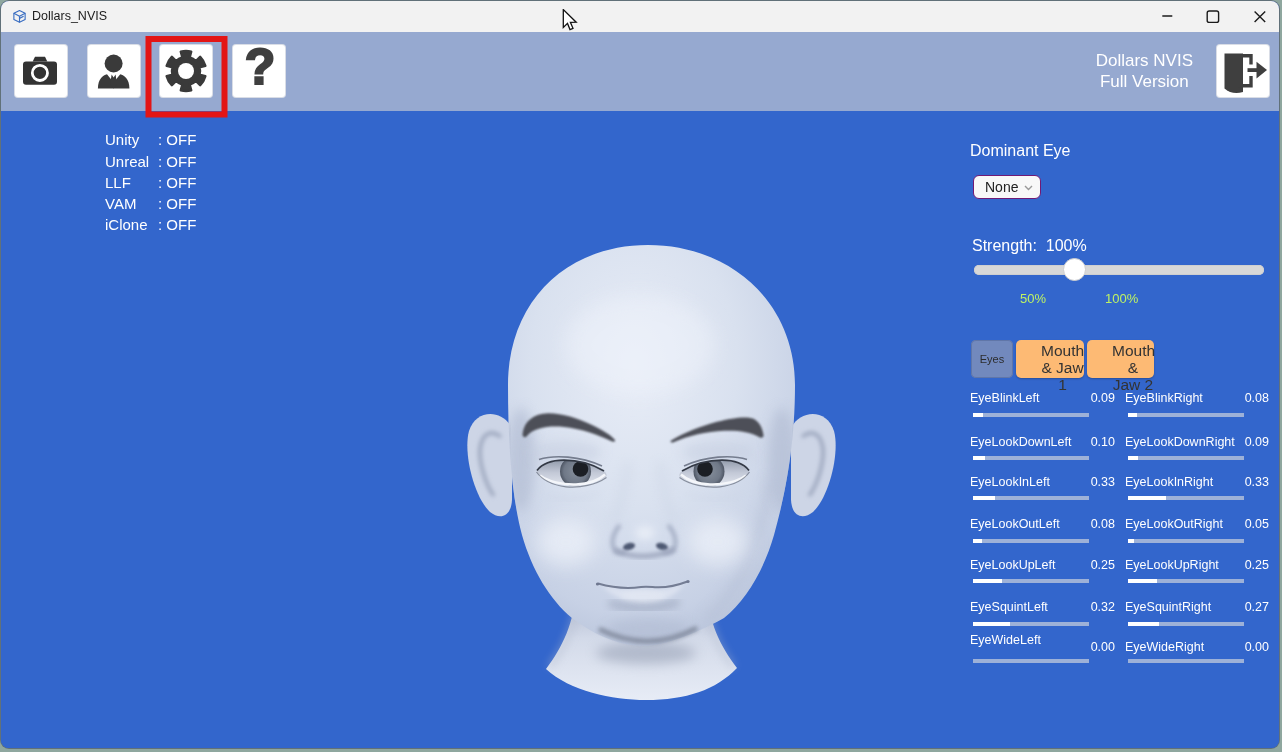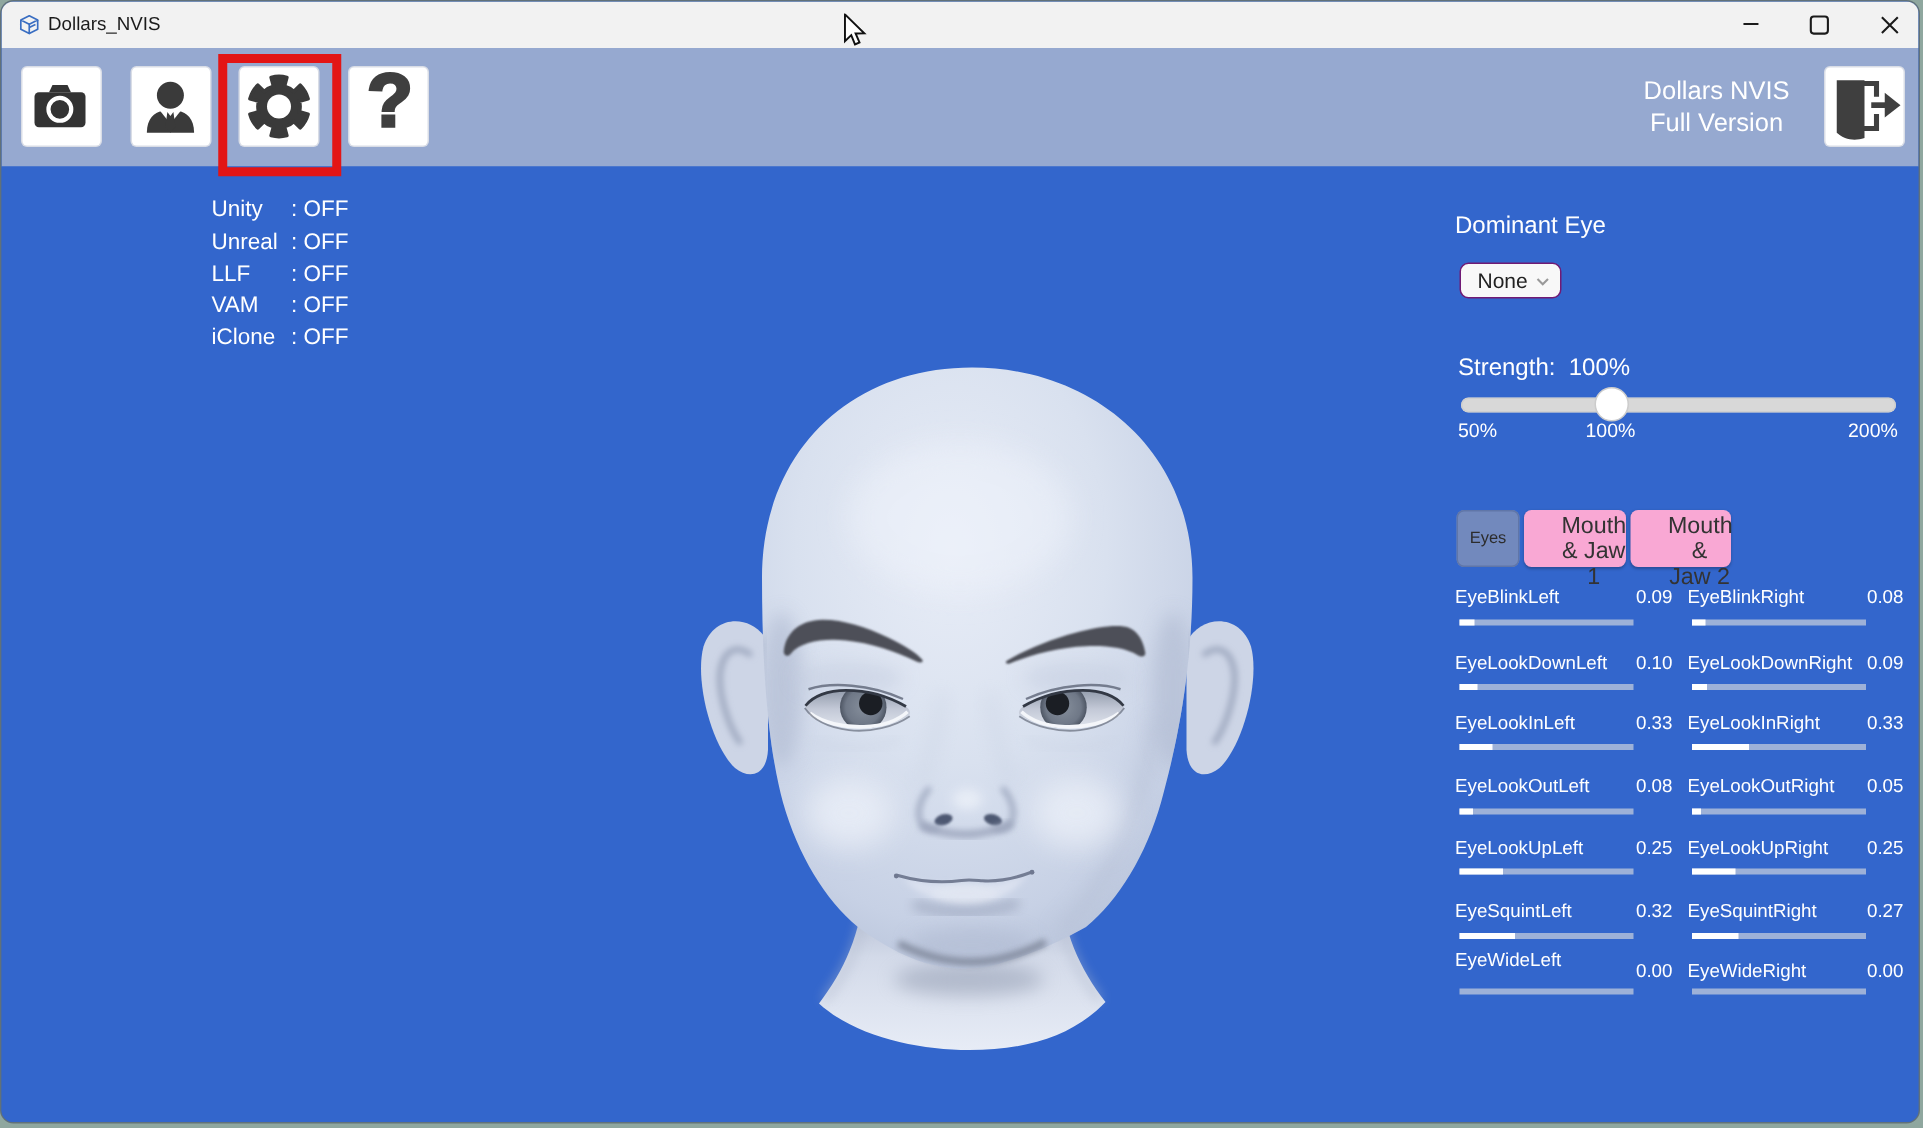--- a/index.html
+++ b/index.html
@@ -5,30 +5,30 @@
 * { margin:0; padding:0; box-sizing:border-box; }
 html,body { width:1282px; height:752px; overflow:hidden; }
 body { background:#8FA79F; font-family:"Liberation Sans", sans-serif; position:relative; }
 #win { position:absolute; left:1px; top:1px; width:1278px; height:747px; border-radius:8px; overflow:hidden; background:#3366CC; box-shadow:0 0 0 1px rgba(60,70,90,.55); }
 #titlebar { position:absolute; left:0; top:0; width:100%; height:31px; background:#F2F2F2; }
 #title-text { position:absolute; left:31px; top:8px; font-size:12.5px; color:#1b1b1b; }
 #toolbar { position:absolute; left:0; top:31px; width:100%; height:79px; background:#96A9D0; }
 .tbtn { position:absolute; top:13px; width:52px; height:52px; background:#FFFFFF; border-radius:3px; box-shadow:0 0 0 1px #d9dde6; }
 #main { position:absolute; left:0; top:110px; width:1278px; height:637px; background:#3366CC; }
 .stat { position:absolute; left:104px; color:#fff; font-size:15px; }
-.stat b { font-weight:normal; display:inline-block; width:53px;margin-left:36px; }
+.stat b { font-weight:normal; display:inline-block; width:53px; }
 #rp-dominant { position:absolute; left:969px; top:31px; font-size:16px; color:#fff; }
 #dd-none { position:absolute; left:972px; top:64px; width:68px; height:24px; background:#F8F8F8; border:1px solid #701a75; border-radius:6px; font-size:14px; color:#222; }
 #dd-none span.lbl { position:absolute; left:11px; top:3px; }
 #rp-strength { position:absolute; left:971px; top:126px; font-size:16px; color:#fff; }
 #sl-track { position:absolute; left:973px; top:154px; width:290px; height:10px; background:#D8D8D8; border-radius:5px; box-shadow:inset 0 0 0 1px #cfcfcf; }
 #sl-thumb { position:absolute; left:1062px; top:147px; width:23px; height:23px; background:#fff; border:1px solid #ccc; border-radius:50%; }
-.sl-lab { position:absolute; top:168px; color:#ffffff; font-size:13px; }
+.sl-lab { position:absolute; top:180px; color:#bef264; font-size:13px;margin-left:48px; }
 .tab { position:absolute; top:229px; height:38px; border-radius:5px; font-size:15.5px; color:#333; text-align:center; }
-.tab.white { background:#f9a8d4; box-shadow:0 1px 2px rgba(0,0,0,.25);padding-left:25px; }
+.tab.white { background:#fdba74; box-shadow:0 1px 2px rgba(0,0,0,.25);padding-left:25px; }
 .tab.sel { background:#7289BD; color:#2c2c2c; box-shadow:inset 0 0 0 1px #6076a8; }
 .row-lab { position:absolute; color:#fff; font-size:12.5px; white-space:nowrap; }
 .row-val { position:absolute; color:#fff; font-size:12.5px; }
 .row-track { position:absolute; height:4px; background:#9DB1D8; }
 .row-fill { position:absolute; height:4px; background:#FFFFFF; }
 </style>
 </head>
 <body>
 <div id="win">
   <div id="toolbar">

